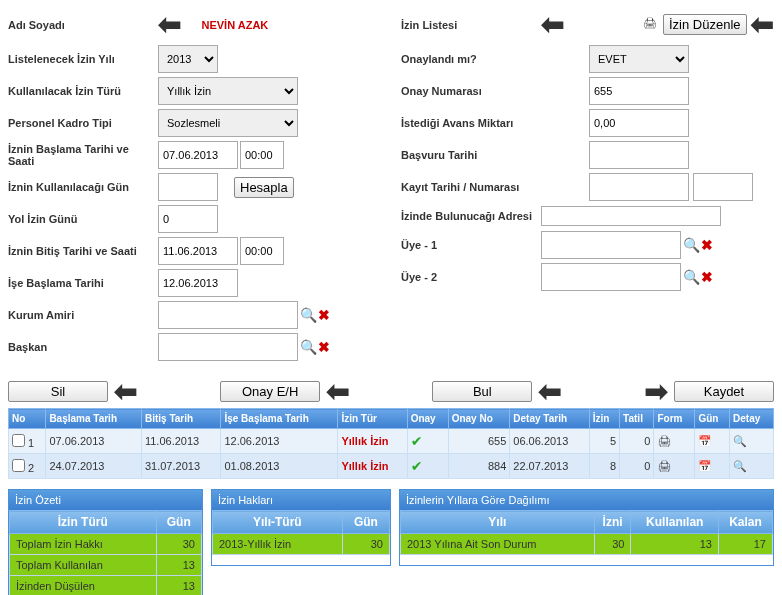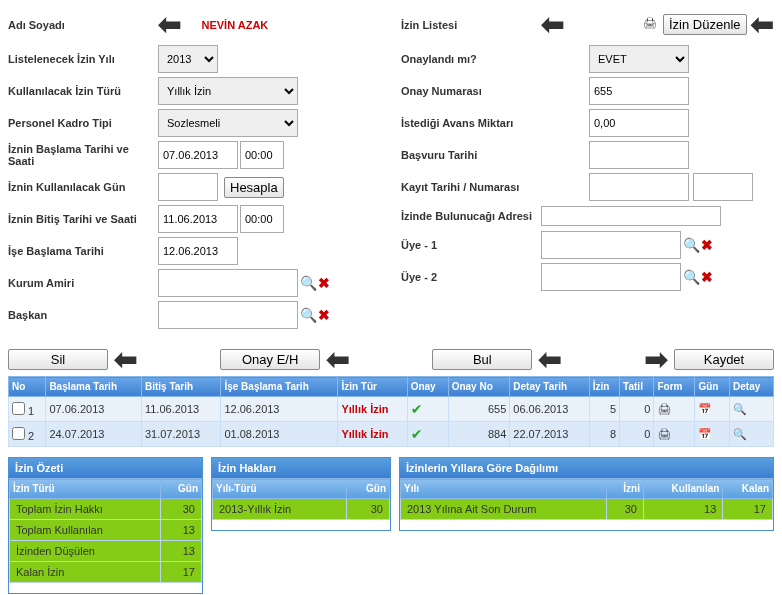--- a/index.html
+++ b/index.html
@@ -20,22 +20,22 @@
 .button-row { display: flex; align-items: center; gap: 6px; margin: 0 0; }
 .spacer { flex: 1; }
 table { border-collapse: collapse; width: 100%; margin-bottom: 10px; padding-left: 19px; }
 th { background: linear-gradient(#6aa6e8,#3b7fd1); color: #fff; font-size: 10px; padding: 4px 3px; text-align: left; border: 1px solid #89b8ea; font-weight: bold; }
 td { padding: 4px 3px; border: 1px solid #c9dff5; font-size: 11px; background: #e9f2fb; }
 tr.alt td { background: #dbe9f8; }
 .red { color: #c00; font-weight: bold; }
 .check { color: #2a2; font-size: 14px; }
 .panels { display: flex; gap: 8px; align-items: flex-start; }
 .panel { border: 1px solid #4a90d9; }
-.panel-hd { background: linear-gradient(#5a9fe0,#3b7fd1); color: #fff; font-weight: bold; padding: 4px 6px; font-size: 11px; }
-.mini-table th { background: linear-gradient(#8cbfee,#5a9fe0); font-size: 10px; }
+.panel-hd { background: linear-gradient(#5a9fe0,#3b7fd1); color: #fff; font-weight: normal; padding: 4px 6px; font-size: 11px; }
+.mini-table th { background: linear-gradient(#8cbfee,#5a9fe0); font-size: 12px; text-align: center; }
 .mini-table td { background: #84cc16; border: 1px solid #bcd4ed; padding: 4px 6px; }
 .right { text-align: right; }
 .edit-btn-wrap { display: flex; align-items: center; gap: 4px; margin-left: auto; }
 .col-r .form-row label { width: 140px; }
 .time-sep { margin: 0 2px; }
 textarea { border:1px solid #aaa; width:180px; height:20px; resize:none; font-size:11px; }
 </style>
 </head>
 <body>
 
@@ -59,23 +59,27 @@
     <div class="form-row">
       <label>Personel Kadro Tipi</label>
       <select class="w140"><option>Sozlesmeli</option></select>
     </div>
     <div class="form-row">
       <label>İznin Başlama Tarihi ve Saati</label>
       <input type="text" class="w80" value="07.06.2013" style="">
       <input type="text" class="w40 time-sep" value="00:00" style="">
     </div>
     <div class="form-row">
-      <label>İznin Kullanılacak Gün</label>
+      <label>İznin Kullanılacağı Gün</label>
       <input type="text" class="w60" style="">
-      <button class="btn" style="margin-left:6px">Hesapla</button>
+      <button class="btn" style="margin-left:16px">Hesapla</button>
+    </div>
+    <div class="form-row">
+      <label>Yol İzin Günü</label>
+      <input type="text" class="w60" value="0" style="">
     </div>
     <div class="form-row">
       <label>İznin Bitiş Tarihi ve Saati</label>
       <input type="text" class="w80" value="11.06.2013" style="">
       <input type="text" class="w40 time-sep" value="00:00" style="">
     </div>
     <div class="form-row">
       <label>İşe Başlama Tarihi</label>
       <input type="text" class="w80" value="12.06.2013" style="">
     </div>

